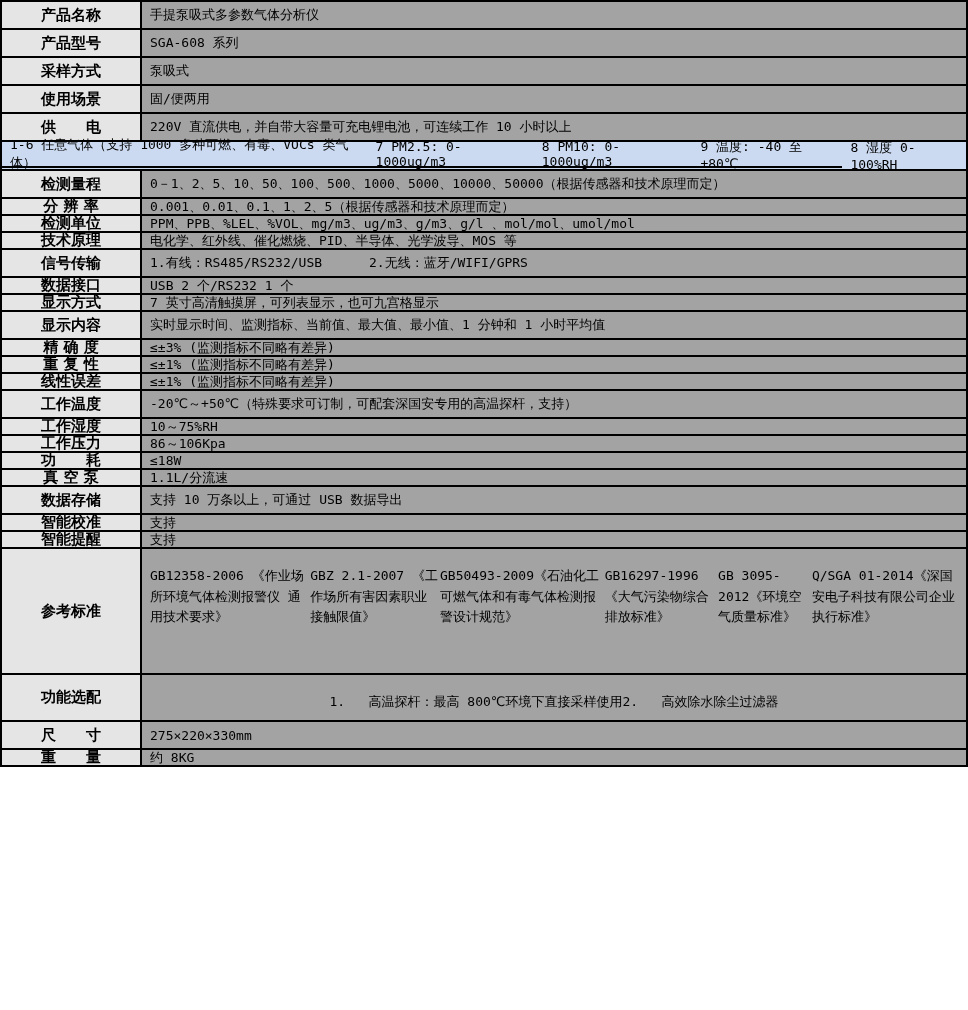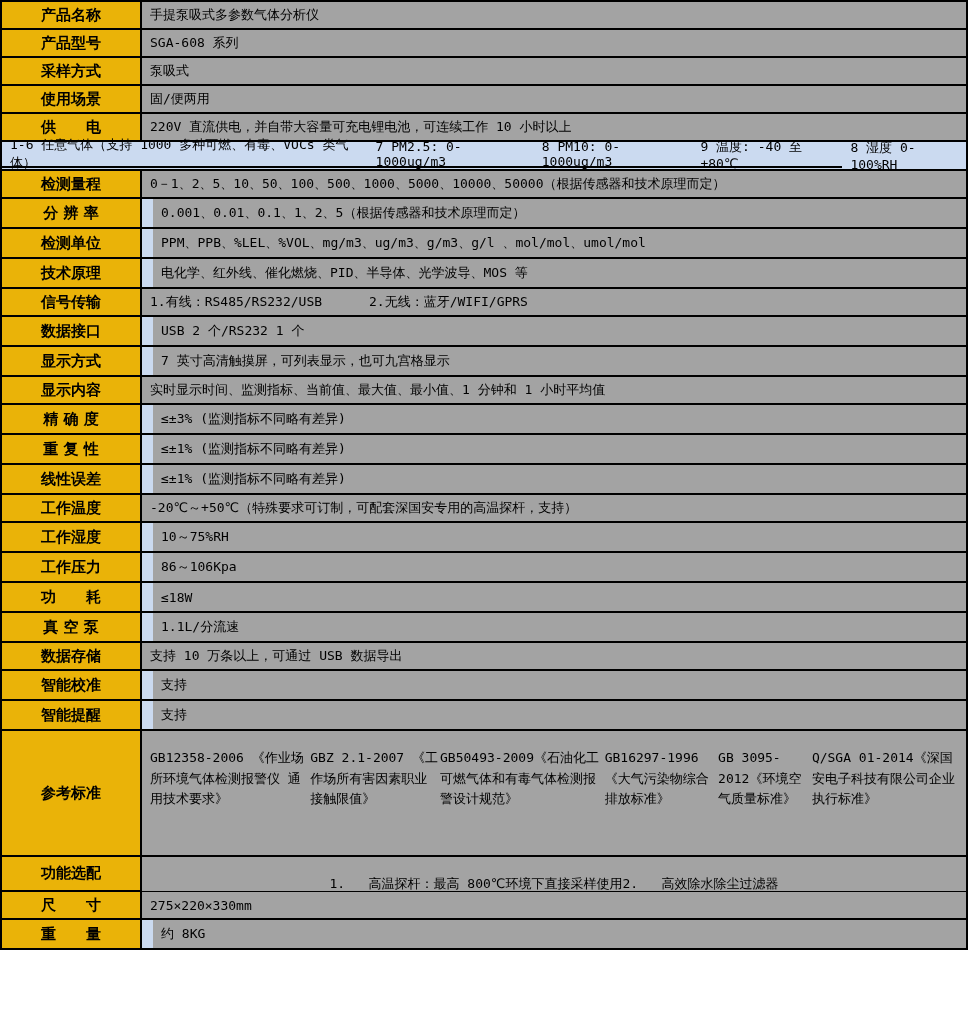--- a/index.html
+++ b/index.html
@@ -4,21 +4,21 @@
 <style>
   html,body{margin:0;padding:0;background:#ffffff;}
   body{width:968px;font-family:"DejaVu Sans","Liberation Sans",sans-serif;}
   .spec-table{
     width:968px;box-sizing:border-box;
     border:2px solid #000;border-bottom:none;
   }
   .row{display:flex;border-bottom:2px solid #000;box-sizing:border-box;background:#CBDAF0;}
   .label{
     width:140px;min-width:140px;box-sizing:border-box;
-    background:#eab308;border-right:2px solid #000;
+    background:#e5e5e5;border-right:2px solid #000;
     display:flex;align-items:center;justify-content:center;
     font-weight:bold;font-size:15px;color:#000;
     white-space:pre;text-align:left;
   }
   .value{
     flex:1;display:flex;align-items:center;
     padding:0 8px;font-size:13px;color:#000;
     font-family:"DejaVu Sans Mono","DejaVu Sans",monospace;
     white-space:pre-wrap;background:#a3a3a3;box-sizing:border-box;
   }
@@ -26,23 +26,23 @@
   .subrow{
     height:26px;box-sizing:border-box;border-bottom:2px solid #000;
     display:flex;align-items:center;padding:0 8px;font-size:13px;
     font-family:"DejaVu Sans Mono","DejaVu Sans",monospace;white-space:pre-wrap;
   }
   .subrow.last{height:27px;border-bottom:none;}
   .value.multiline{flex-direction:row;align-items:flex-start;justify-content:center;padding:17px 8px;}
   .value.multiline div{line-height:20.5px;}
   .value.multiline.opt div{line-height:19px;}
   .rh28{height:28px;}
-  .rh27{height:30px;gap:11px;}
+  .rh27{height:17px;}
   .rh126{height:126px;}
-  .rh41{height:35px;}
+  .rh41{height:47px;}
 </style>
 </head>
 <body>
 
 <div class="spec-table">
 
   <div class="row rh28">
     <div class="label">产品名称</div>
     <div class="value">手提泵吸式多参数气体分析仪</div>
   </div>

